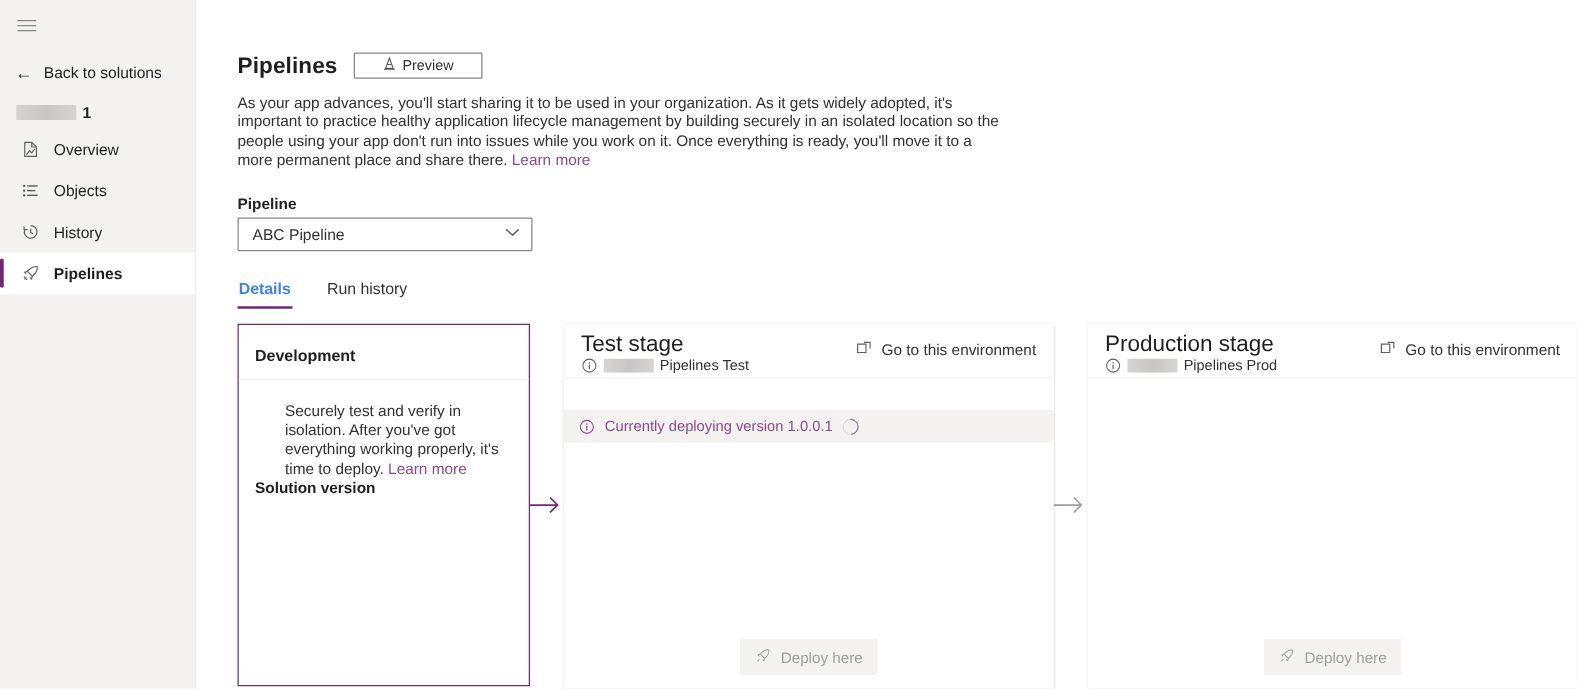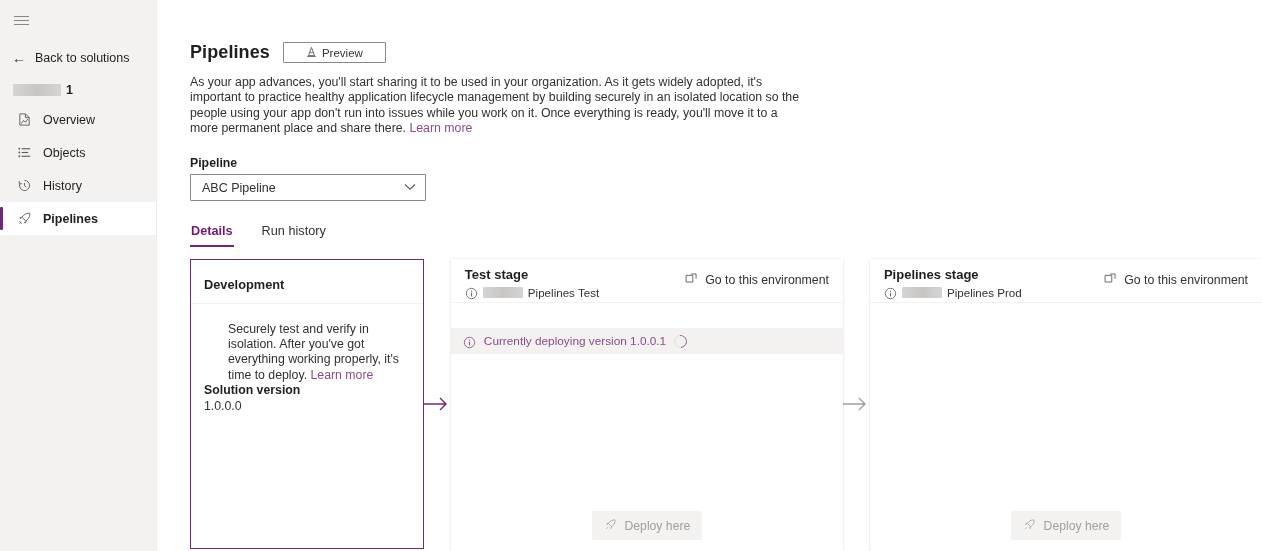--- a/index.html
+++ b/index.html
@@ -78,21 +78,21 @@
     margin-left: 33px; width: 236px; height: 27px;
     border: 1px solid #8a8886; background: #fff;
     display: flex; align-items: center; justify-content: space-between;
     padding: 0 9px 0 11px; font-size: 12.5px; color: #323130; cursor: pointer;
     border-radius: 1px;
   }
   .chev { color: #605e5c; font-size: 10px; }
 
   .tabs { margin: 23px 0 0 33px; display: flex; gap: 27px; }
   .tab { position: relative; padding: 0 1px 9px 1px; font-size: 12.7px; color: #323130; cursor: pointer; }
-  .tab.active { font-weight: bold; color: #701a75; }
+  .tab.active { font-weight: bold; color: #3b82f6; }
   .tab.active::after {
     content: ""; position: absolute; left: 0; right: 0; bottom: 0;
     height: 2px; background: #742774;
   }
 
   
   .stages { position: absolute; left: 33px; top: 259px; right: 0; bottom: 0; display: flex; align-items: stretch; }
 
   .card { background: #fff; position: relative; }
   .card-dev {
@@ -114,21 +114,21 @@
   .card-stage {
     width: 394px; height: 292px;
     box-shadow: 0 0 2px rgba(0,0,0,0.10), 0 1px 3px rgba(0,0,0,0.08);
     background: #fff;
     position: relative;
   }
   .stage-head {
     height: 44px; display: flex; align-items: flex-start; justify-content: space-between;
     padding: 9px 14px 0 14px; border-bottom: 1px solid #f3f2f1;
   }
-  .stage-title { font-size: 13px; font-weight: bold; color: #201f1e; line-height: 14px; }
+  .stage-title { font-size: 18px; font-weight: normal; color: #201f1e; line-height: 14px; }
   .stage-env { display: flex; align-items: center; gap: 5px; margin-top: 4px; }
   .stage-env .redact.s2 { width: 40px; height: 11px; }
   .env-name { font-size: 11.6px; color: #323130; }
   .goto {
     display: inline-flex; align-items: center; gap: 7px;
     font-size: 12.3px; color: #323130; cursor: pointer; margin-top: 4px;
   }
   .gap-strip { height: 25px; background: #fff; }
   .status-strip {
     height: 26px; background: #f3f2f1;
@@ -256,21 +256,20 @@
 
     <div class="stages">
 
       <div class="card card-dev">
         <div class="card-head">Development</div>
         <div class="card-body">
           <div class="dev-desc">
             <span>Securely test and verify in isolation. After you've got everything working properly, it's time to deploy. </span><a class="lnk">Learn more</a>
           </div>
           <div class="dev-sub">Solution version</div>
-          <div class="dev-val">1.0.0.0</div>
         </div>
       </div>
 
       <div class="arrow">
         <svg width="27" height="20" viewBox="0 0 27 20">
           <path d="M0 10h22M16 4l6 6-6 6" fill="none" stroke="#742774" stroke-width="1.4"></path>
         </svg>
       </div>
 
       <div class="card card-stage">
@@ -327,21 +326,21 @@
 
       <div class="arrow">
         <svg width="27" height="20" viewBox="0 0 27 20">
           <path d="M0 10h22M16 4l6 6-6 6" fill="none" stroke="#a19f9d" stroke-width="1.4"></path>
         </svg>
       </div>
 
       <div class="card card-stage">
         <div class="stage-head">
           <div>
-            <div class="stage-title">Pipelines stage</div>
+            <div class="stage-title">Production stage</div>
             <div class="stage-env">
               <span class="info-ico">
                 <svg width="13" height="13" viewBox="0 0 14 14">
                     <circle cx="7" cy="7" r="5.6" fill="none" stroke="#605e5c" stroke-width="0.9"></circle>
                     <rect x="6.5" y="6.1" width="1" height="4" fill="#605e5c"></rect>
                     <rect x="6.5" y="4" width="1" height="1.2" fill="#605e5c"></rect>
                   </svg>
               </span>
               <span class="redact s2"></span>
               <span class="env-name">Pipelines Prod</span>

